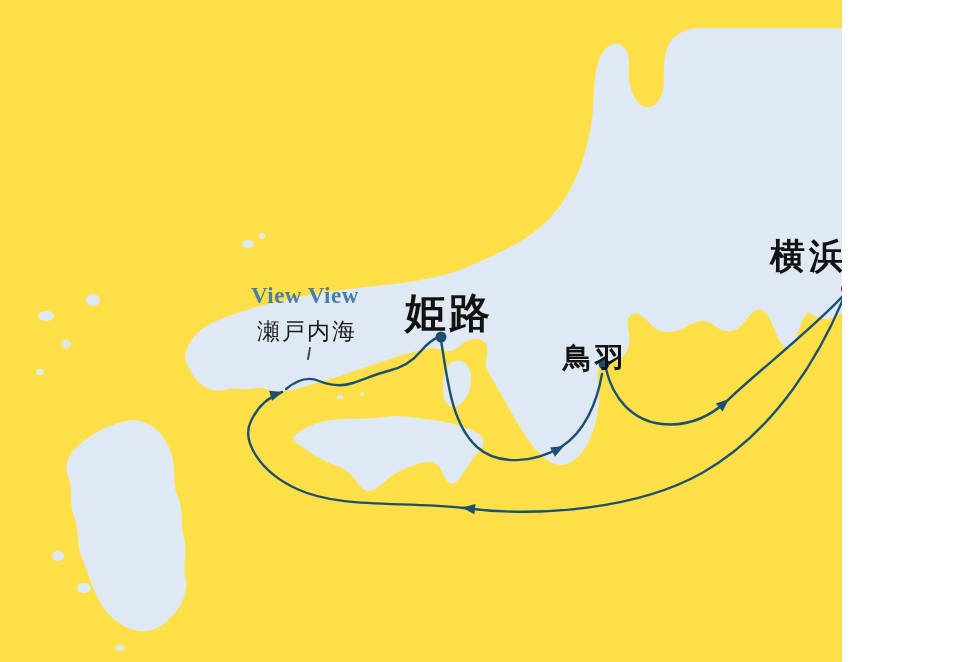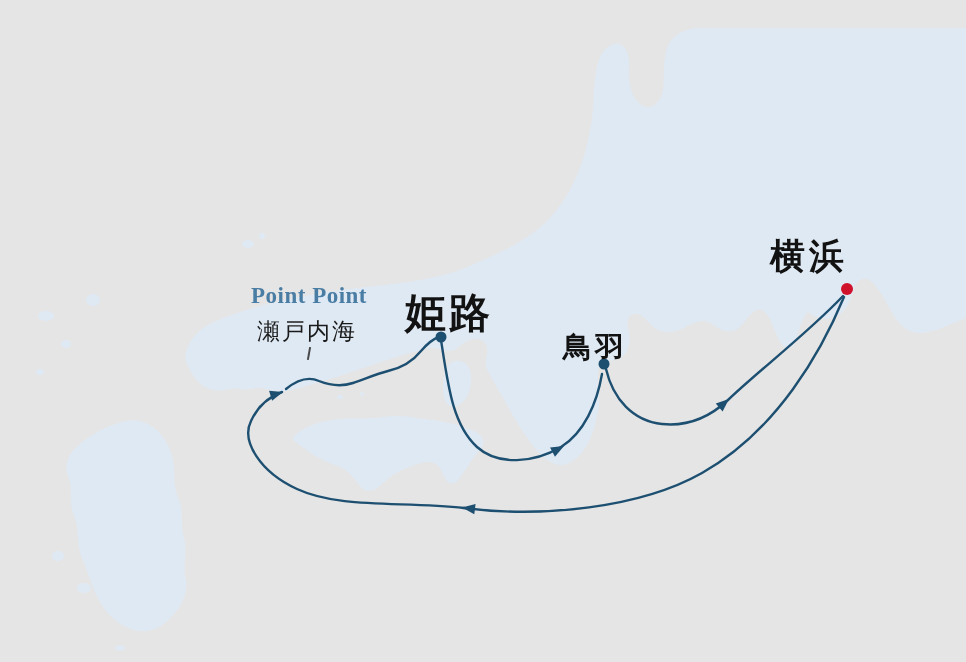--- a/index.html
+++ b/index.html
@@ -1,40 +1,40 @@
 <!DOCTYPE html>
 <html><head>
 <meta charset="utf-8">
 <style>
   html, body { margin: 0; padding: 0; background: #ffffff; }
   .stage {
     position: relative;
-    width: 966px;
+    width: 842px;
     height: 662px;
-    background: #e5e5e5;
+    background: #fde047;
     overflow: hidden;
     font-family: "Liberation Sans", sans-serif;
   }
   .map-svg {
     position: absolute;
     inset: 0;
     width: 966px;
     height: 662px;
   }
   .map-label {
     position: absolute;
     color: #121212;
     font-weight: 700;
     white-space: nowrap;
     line-height: 1;
     user-select: none;
   }
   .label-yokohama { left: 770px; top: 238px; font-size: 35px; letter-spacing: 4px; }
   .label-himeji   { left: 405px; top: 293px; font-size: 41px; letter-spacing: 3px; }
-  .label-toba     { left: 563px; top: 333px; font-size: 29px; letter-spacing: 3px; }
+  .label-toba     { left: 563px; top: 344px; font-size: 29px; letter-spacing: 3px; }
   .label-viewpoint {
     left: 251px; top: 284px;
     font-family: "Liberation Serif", serif;
     font-size: 23px;
     font-weight: 700;
     letter-spacing: 0.5px;
     color: #4a7da4;
   }
   .label-seto {
     left: 257px; top: 320px;
@@ -187,19 +187,19 @@
       <circle cx="604" cy="364" r="5.5" fill="#1d4f71"></circle>
     </g>
   </svg>
 
   <div class="map-label label-yokohama">横浜</div>
 
   <div class="map-label label-himeji">姫路</div>
 
   <div class="map-label label-toba">鳥羽</div>
 
-  <div class="map-label label-viewpoint">Point Point</div>
+  <div class="map-label label-viewpoint">View View</div>
 
   <div class="map-label label-seto">瀬戸内海</div>
 
   <div class="seto-tick"></div>
 
 </div>
 
 </body></html>

